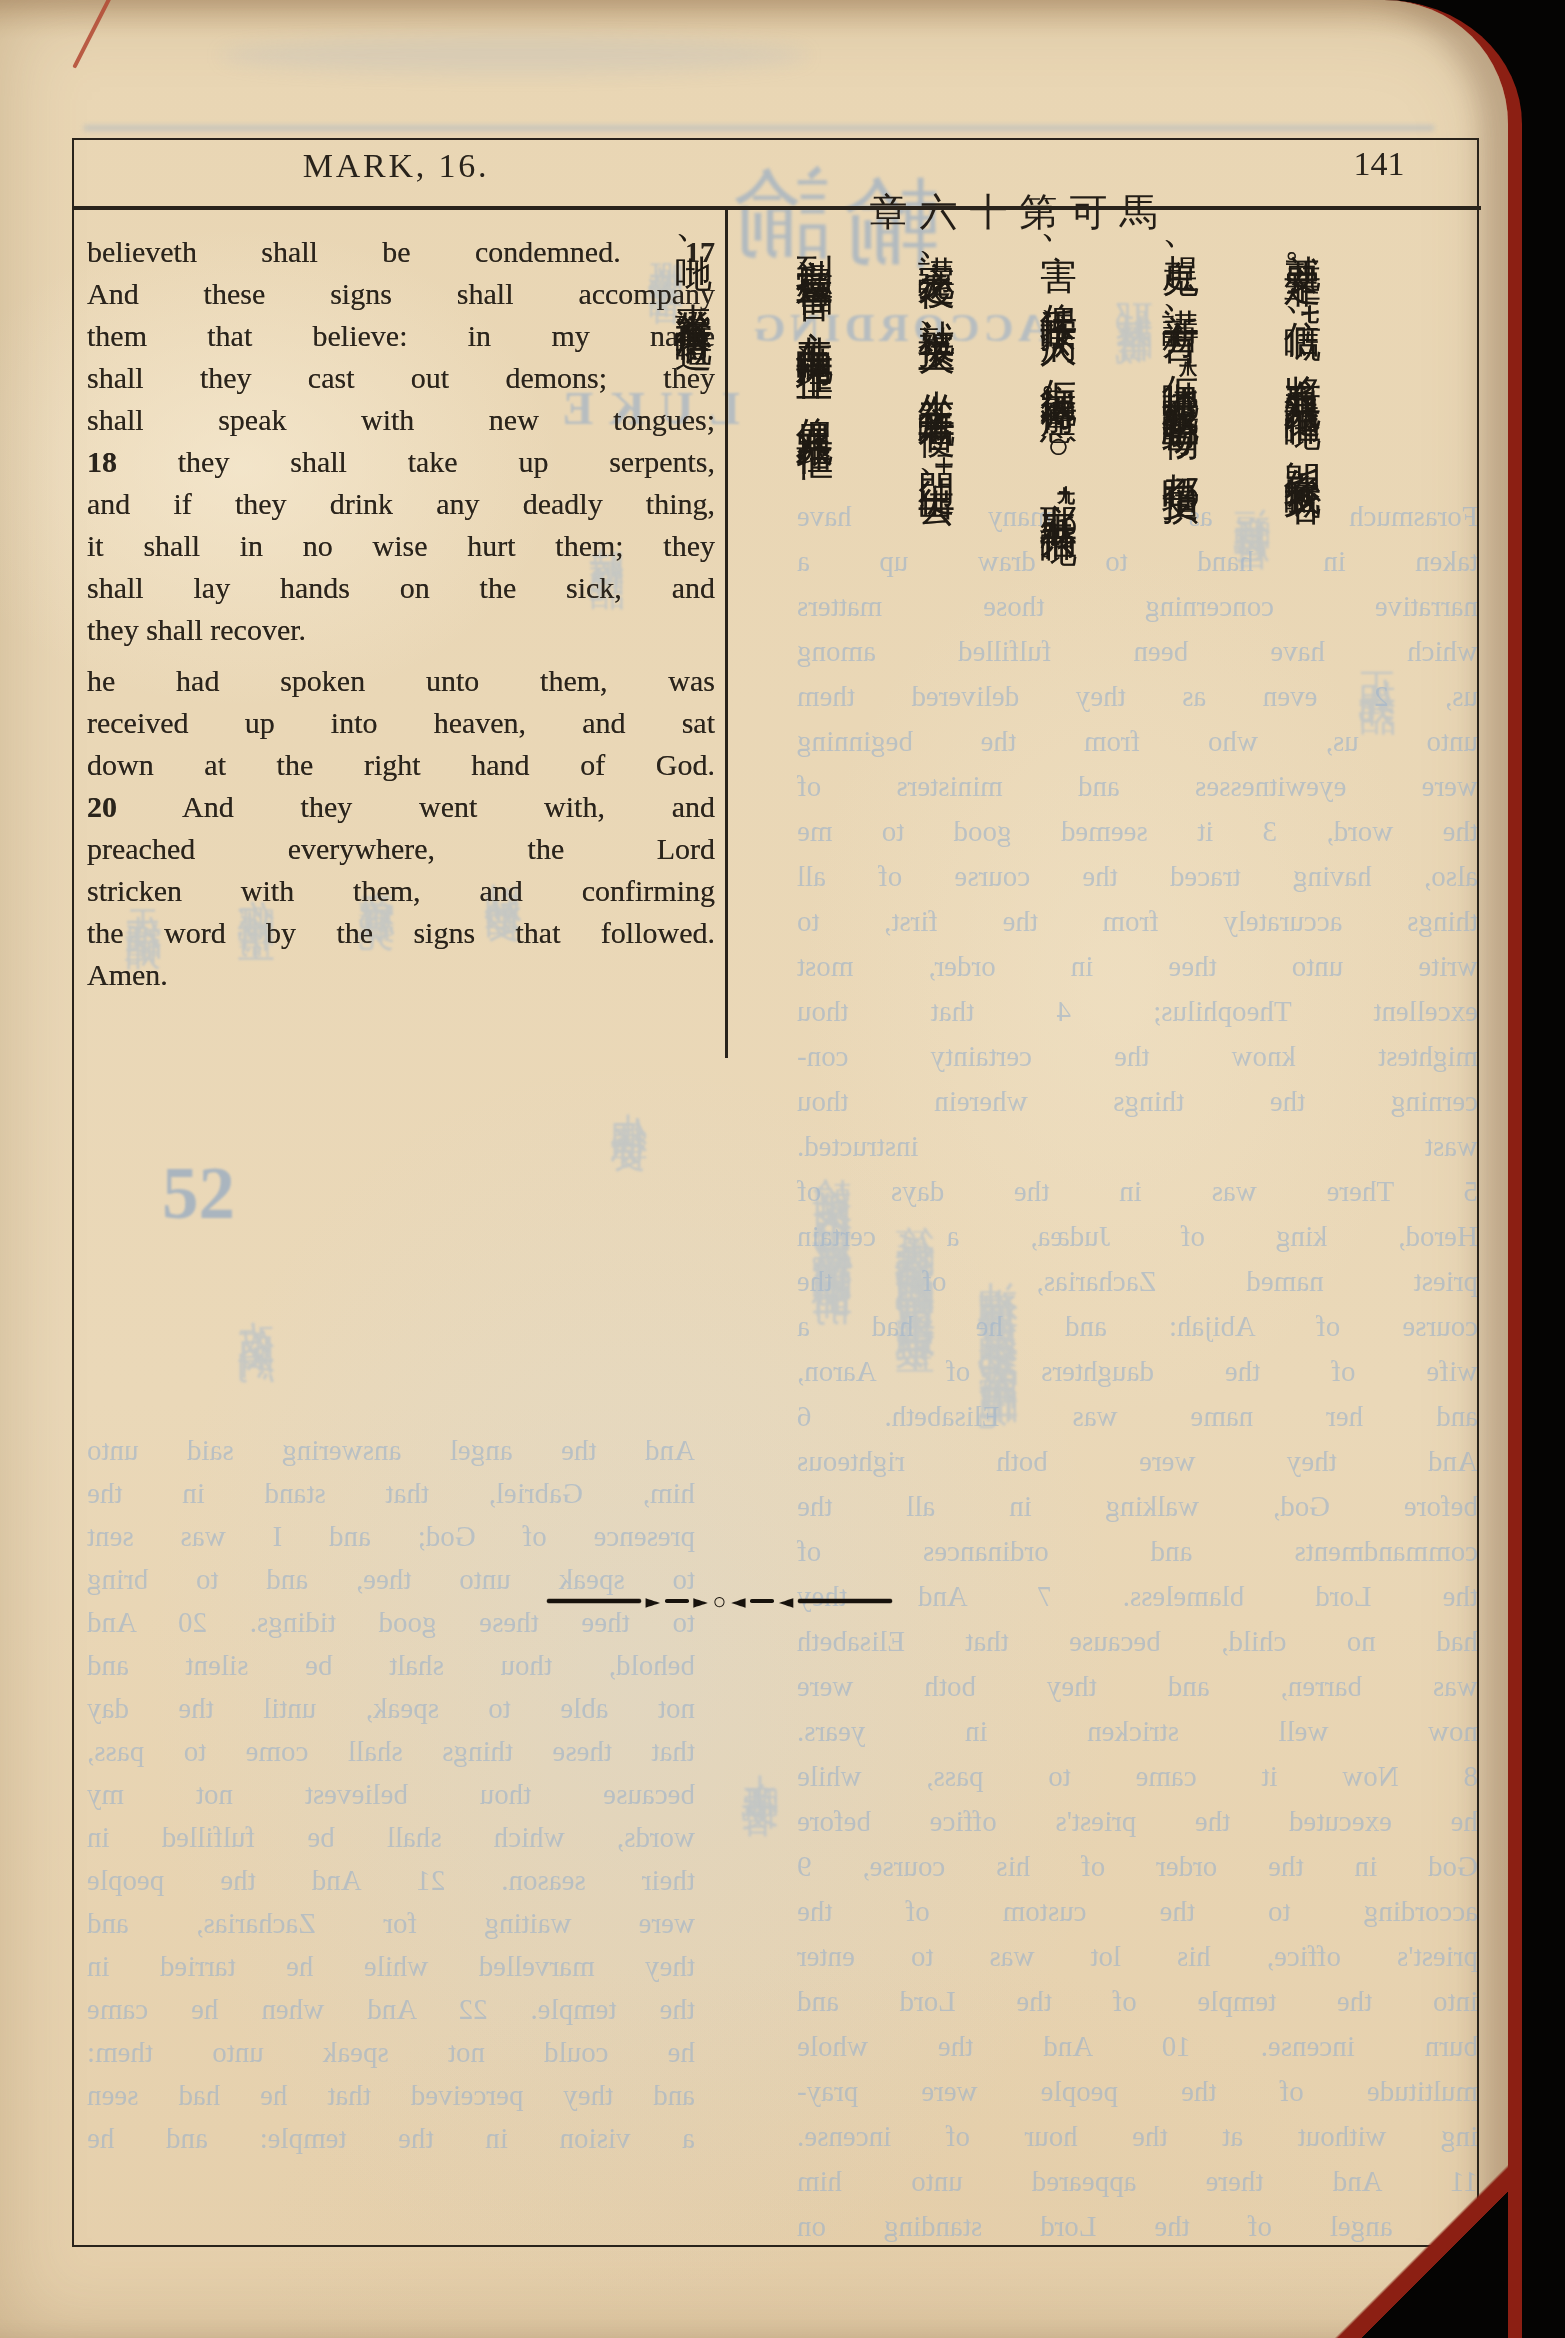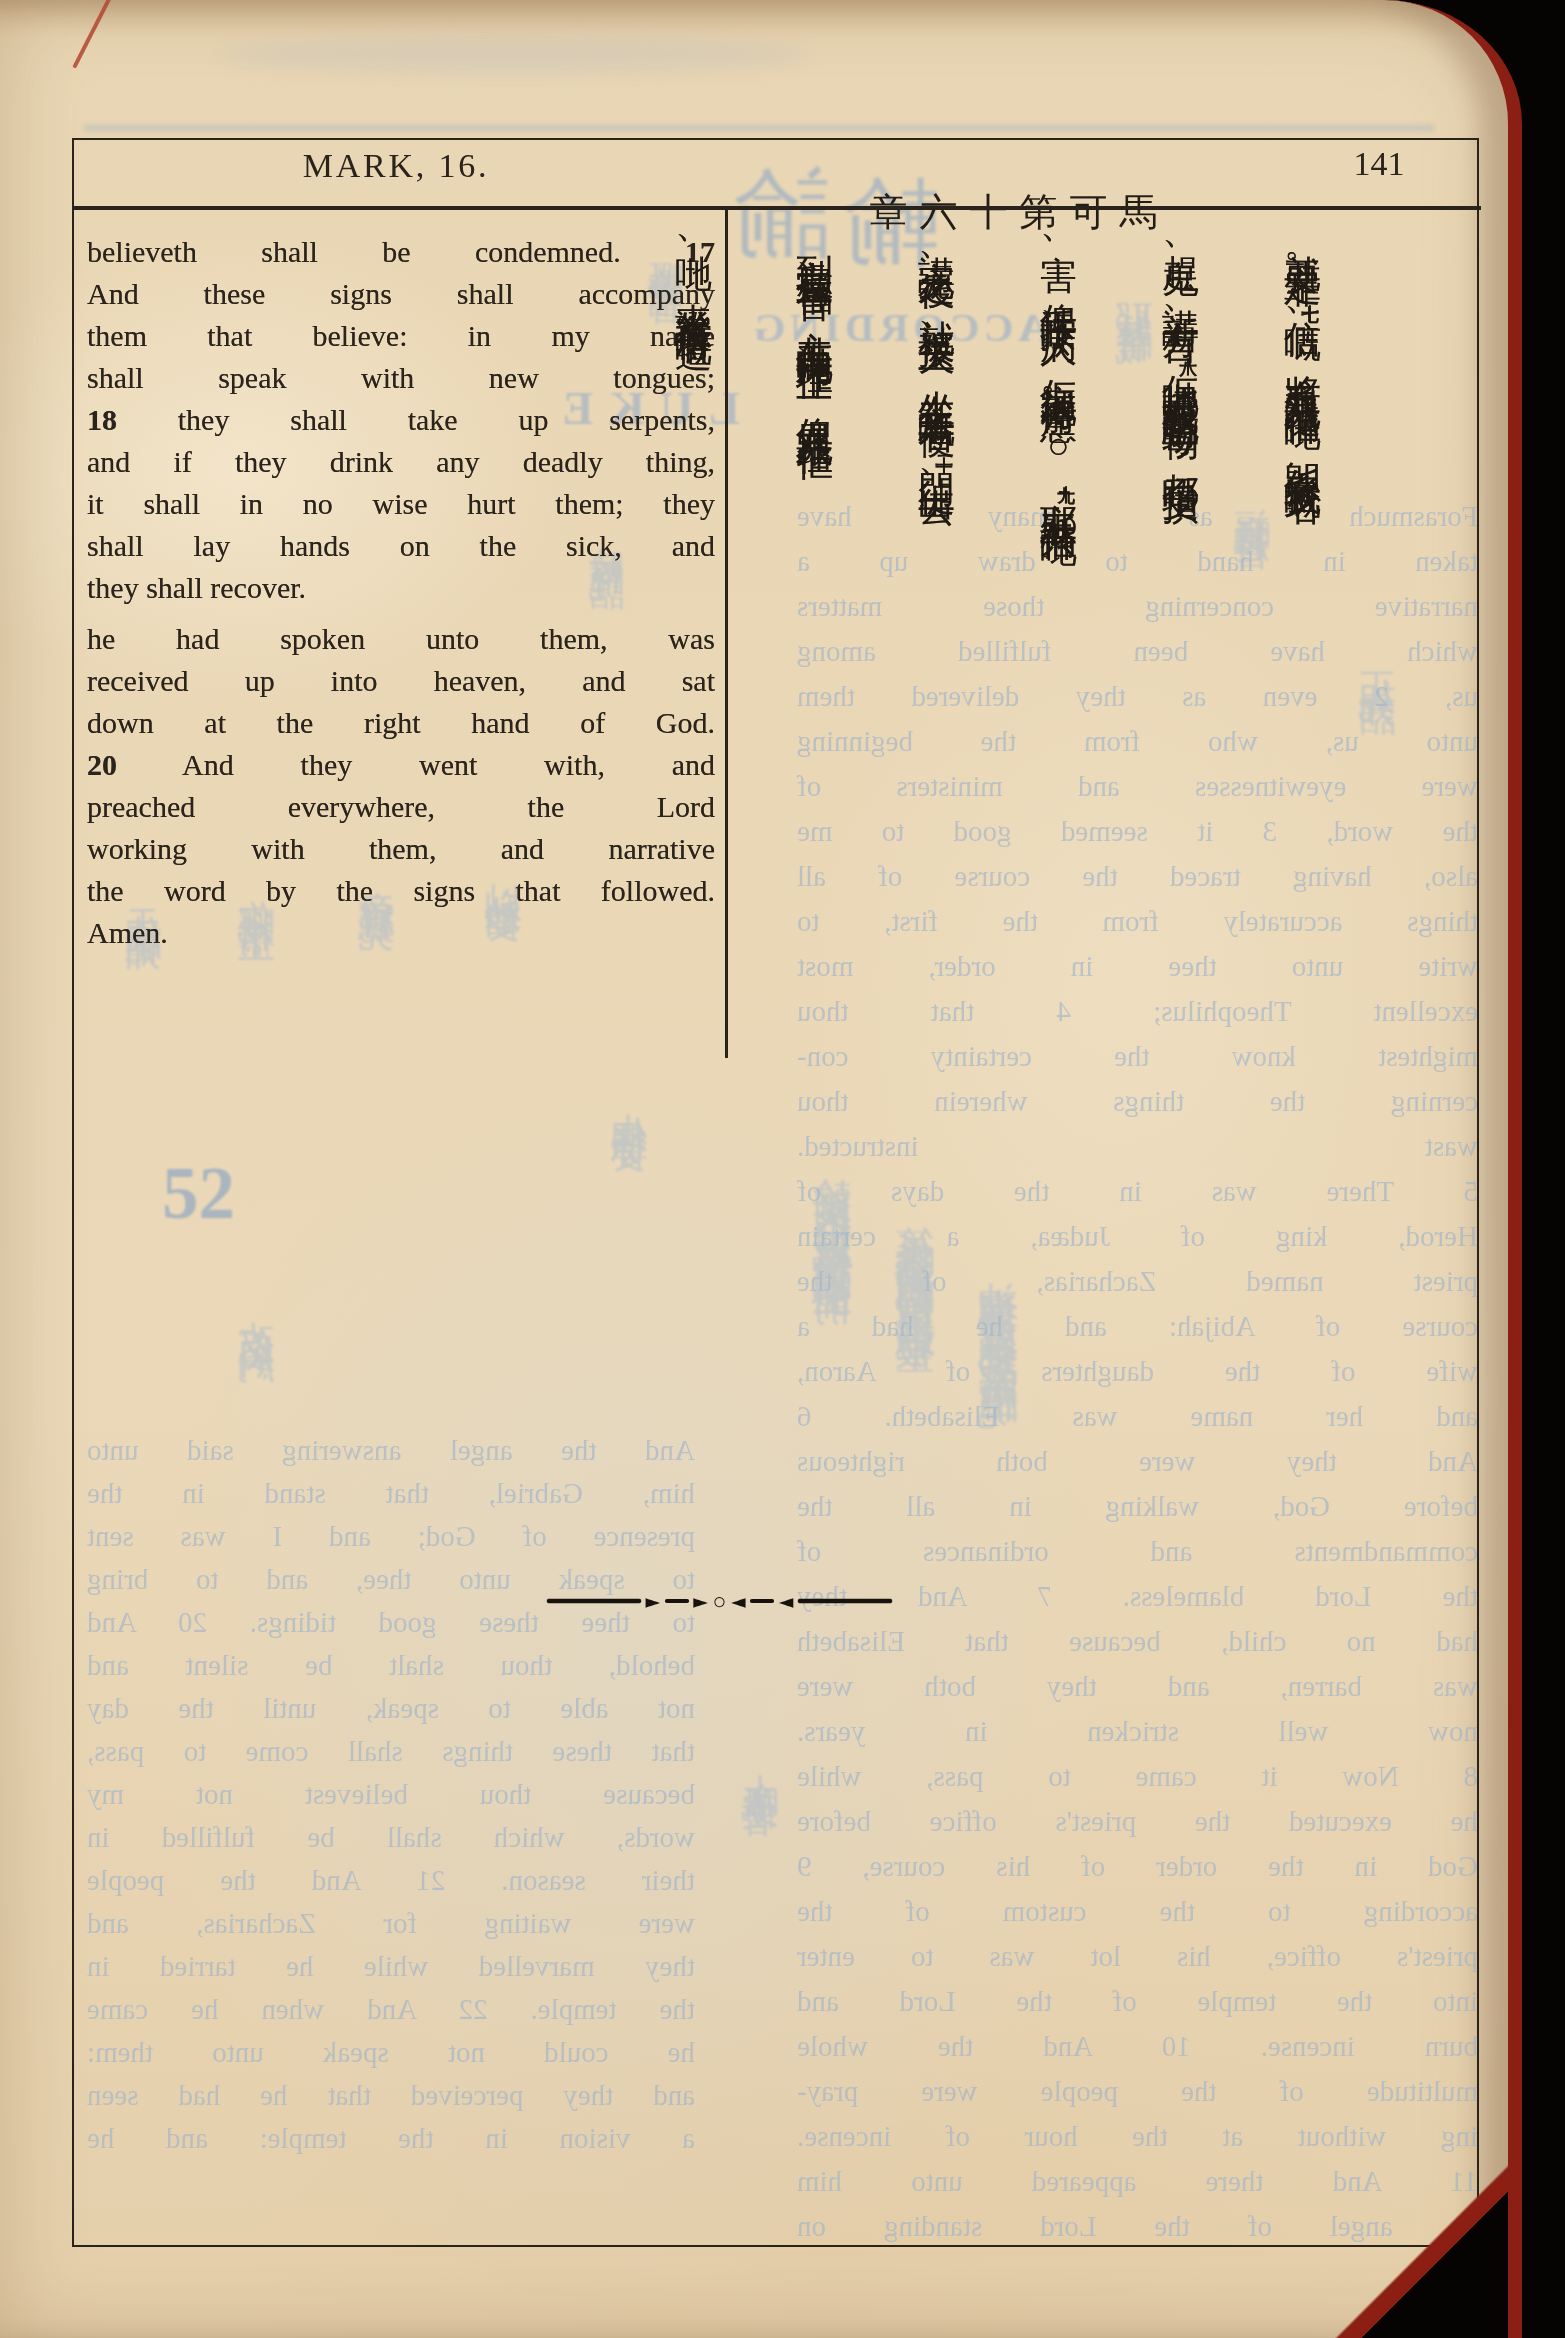--- a/index.html
+++ b/index.html
@@ -168,34 +168,35 @@
     <div class="hdr-cjk">章六十第可馬</div>
     <div class="hdr-num">141</div>
     <div class="hdr-rule"></div>
     <div class="divider"></div>
 
     <div class="english" id="english">
         <div>
           <div class="eline"><span>believeth shall be condemned. </span><span class="vnum">17</span></div>
           <div class="eline"><span>And these signs shall accompany</span></div>
           <div class="eline"><span>them that believe: in my name</span></div>
+          <div class="eline"><span>shall they cast out demons; they</span></div>
           <div class="eline"><span>shall speak with new tongues;</span></div>
           <div class="eline"><span class="vnum">18</span><span> they shall take up serpents,</span></div>
           <div class="eline"><span>and if they drink any deadly thing,</span></div>
           <div class="eline"><span>it shall in no wise hurt them; they</span></div>
           <div class="eline"><span>shall lay hands on the sick, and</span></div>
           <div class="eline last"><span>they shall recover.</span></div>
         </div>
         <div class="para2">
           <div class="eline"><span>he had spoken unto them, was</span></div>
           <div class="eline"><span>received up into heaven, and sat</span></div>
           <div class="eline"><span>down at the right hand of God.</span></div>
           <div class="eline"><span class="vnum">20</span><span> And they went with, and</span></div>
           <div class="eline"><span>preached everywhere, the Lord</span></div>
-          <div class="eline"><span>working with them, and narrative</span></div>
+          <div class="eline"><span>stricken with them, and confirming</span></div>
           <div class="eline"><span>the word by the signs that followed.</span></div>
           <div class="eline last"><span>Amen.</span></div>
         </div>
       </div>
     <div class="cjk" id="cjk">
         <div class="ccol"><span>就要定罪。</span><span class="vmark">十七</span><span>信嘅、將有異兆跟隨佢哋、卽係奉我嘅名</span></div>
         <div class="ccol"><span>趕鬼、講新方言、</span><span class="vmark">十八</span><span>佢哋揸蛇或飲乜嘢毒物、都唔受損</span></div>
         <div class="ccol"><span>害、俾手按吓病人、佢病就得痊愈。○</span><span class="vmark">十九</span><span>主耶穌共佢哋</span></div>
         <div class="ccol"><span>講完之後、就被接上天、坐在上帝嘅右便。</span><span class="vmark">二十</span><span>門徒出去、</span></div>
         <div class="ccol"><span>到處宣傳福音、主共佢哋同埋作工、俾異兆跟住佢</span></div>

